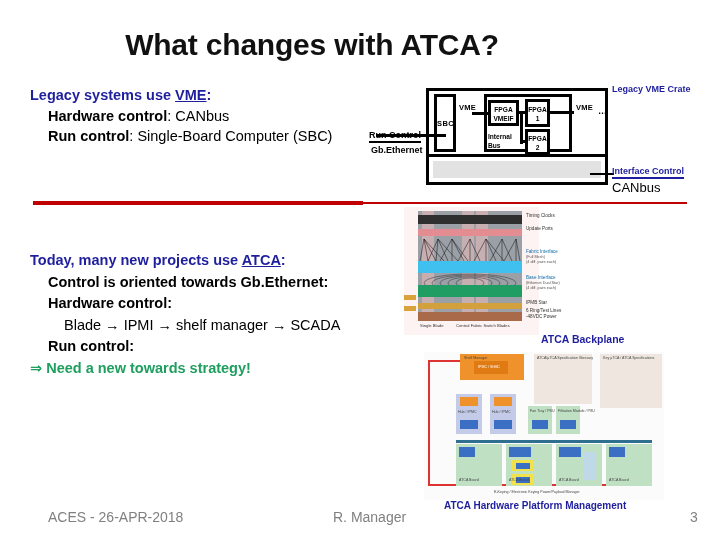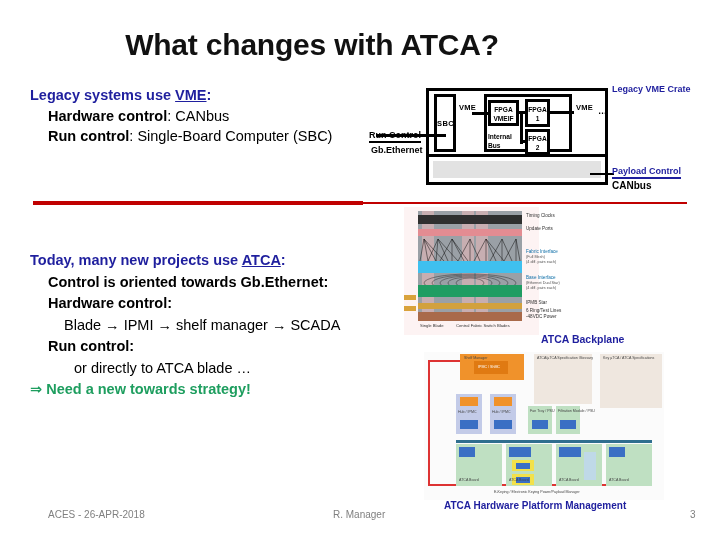--- a/index.html
+++ b/index.html
@@ -67,21 +67,21 @@
   #wire-vme-1{left:46px;top:24px;width:18px;height:3px;}
   #wire-vme-2{left:93px;top:23px;width:8px;height:3px;}
   #wire-vme-3{left:124px;top:23px;width:24px;height:3px;}
   #wire-ibus-v{left:94px;top:24px;width:3px;height:32px;}
   #wire-ibus-h{left:94px;top:52px;width:8px;height:3px;}
   #wire-sbc{left:-50px;top:46px;width:70px;height:3px;}
 
   
   #label-legacy-crate{position:absolute;left:612px;top:84px;font-size:9px;font-weight:bold;color:#1f1f9e;white-space:nowrap;}
   #label-detector-control{position:absolute;left:612px;top:166px;font-size:9px;font-weight:bold;color:#1f1f9e;white-space:nowrap;border-bottom:2px solid #1f1f9e;padding-bottom:1px;}
-  #label-canbus{position:absolute;left:612px;top:180px;font-size:10px;font-weight:bold;color:#000;white-space:nowrap;}
+  #label-canbus{position:absolute;left:612px;top:180px;font-size:13px;font-weight:normal;color:#000;white-space:nowrap;}
   #wire-canbus{position:absolute;left:590px;top:173px;width:24px;height:2px;background:#000;}
 
   #label-run-control{position:absolute;left:369px;top:130px;font-size:9px;font-weight:bold;color:#000;white-space:nowrap;border-bottom:2px solid #000;padding-bottom:1px;}
   #label-gbe{position:absolute;left:371px;top:145px;font-size:9px;font-weight:bold;color:#000;white-space:nowrap;}
 
   
   #atca-backplane-fig{position:absolute;left:404px;top:207px;width:135px;height:128px;}
   #bp-bg{position:absolute;left:0;top:0;width:135px;height:128px;background:#fdf3f3;}
   #bp-body{position:absolute;left:14px;top:4px;width:104px;height:108px;background:#9aa0a6;}
   .bp-band{position:absolute;left:0;width:104px;}
@@ -136,21 +136,21 @@
   #hpm-mmc1i{left:92px;top:111px;width:14px;height:6px;background:#3a6fc4;}
   #hpm-mmc2i{left:92px;top:125px;width:14px;height:6px;background:#3a6fc4;}
   #hpm-amc{left:160px;top:100px;width:12px;height:28px;background:#bfd9e8;}
   #hpm-redleft{left:4px;top:8px;width:2px;height:126px;background:#d33;}
   #hpm-redbottom{left:4px;top:132px;width:224px;height:2px;background:#d33;}
   #hpm-redtop{left:4px;top:8px;width:36px;height:2px;background:#d33;}
   .hpm-tiny{position:absolute;font-size:3.6px;color:#444;white-space:nowrap;line-height:4.4px;}
   #label-atca-hpm{position:absolute;left:444px;top:500px;font-size:10px;font-weight:bold;color:#1f1f9e;white-space:nowrap;}
 
   
-  .footer{position:absolute;top:509px;font-size:10px;color:#808080;}
+  .footer{position:absolute;top:509px;font-size:14px;color:#808080;}
   #footer-left{left:48px;}
   #footer-center{left:333px;}
   #footer-page{left:690px;color:#808080;}
 </style>
 </head>
 <body>
 
 <div class="slide">
 
   <div id="slide-title">What changes with ATCA?</div>
@@ -163,21 +163,20 @@
     <div class="line lvl2 ind"><span class="b">Hardware control</span><span>: CANbus</span></div>
     <div class="line lvl2 ind"><span class="b">Run control</span><span>: Single-Board Computer (SBC)</span></div>
   </div>
 
   <div class="txtblock" id="block-today">
     <div class="line lvl1"><span>Today, many new projects use </span><span class="u">ATCA</span><span>:</span></div>
     <div class="line lvl2 b ind1">Control is oriented towards Gb.Ethernet:</div>
     <div class="line lvl2 b ind1">Hardware control:</div>
     <div class="line lvl2 ind2">Blade → IPMI → shelf manager → SCADA</div>
     <div class="line lvl2 b ind1">Run control:</div>
-    <div class="line lvl2 ind3">or directly to ATCA blade …</div>
     <div class="line lvl2 green">⇒ Need a new towards strategy!</div>
   </div>
 
   <div id="vme-crate">
     <div id="crate-outer"></div>
 
     <div id="sbc-box">
       <div id="sbc-label">SBC</div>
     </div>
 
@@ -212,21 +211,21 @@
     <div id="vme-label-right">VME</div>
     <div id="ellipsis-right">…</div>
 
     <div id="crate-backplane-frame">
       <div id="crate-backplane"></div>
     </div>
   </div>
 
   <div id="label-legacy-crate">Legacy VME Crate</div>
   <div id="wire-canbus"></div>
-  <div id="label-detector-control">Payload Control</div>
+  <div id="label-detector-control">Interface Control</div>
   <div id="label-canbus">CANbus</div>
   <div id="label-run-control">Run Control</div>
   <div id="label-gbe">Gb.Ethernet</div>
 
   <div id="atca-backplane-fig">
     <div id="bp-bg"></div>
     <div id="bp-body">
       <div class="bp-vstripe" id="bp-vs1"></div>
       <div class="bp-vstripe" id="bp-vs2"></div>
       <div class="bp-vstripe" id="bp-vs3"></div>

